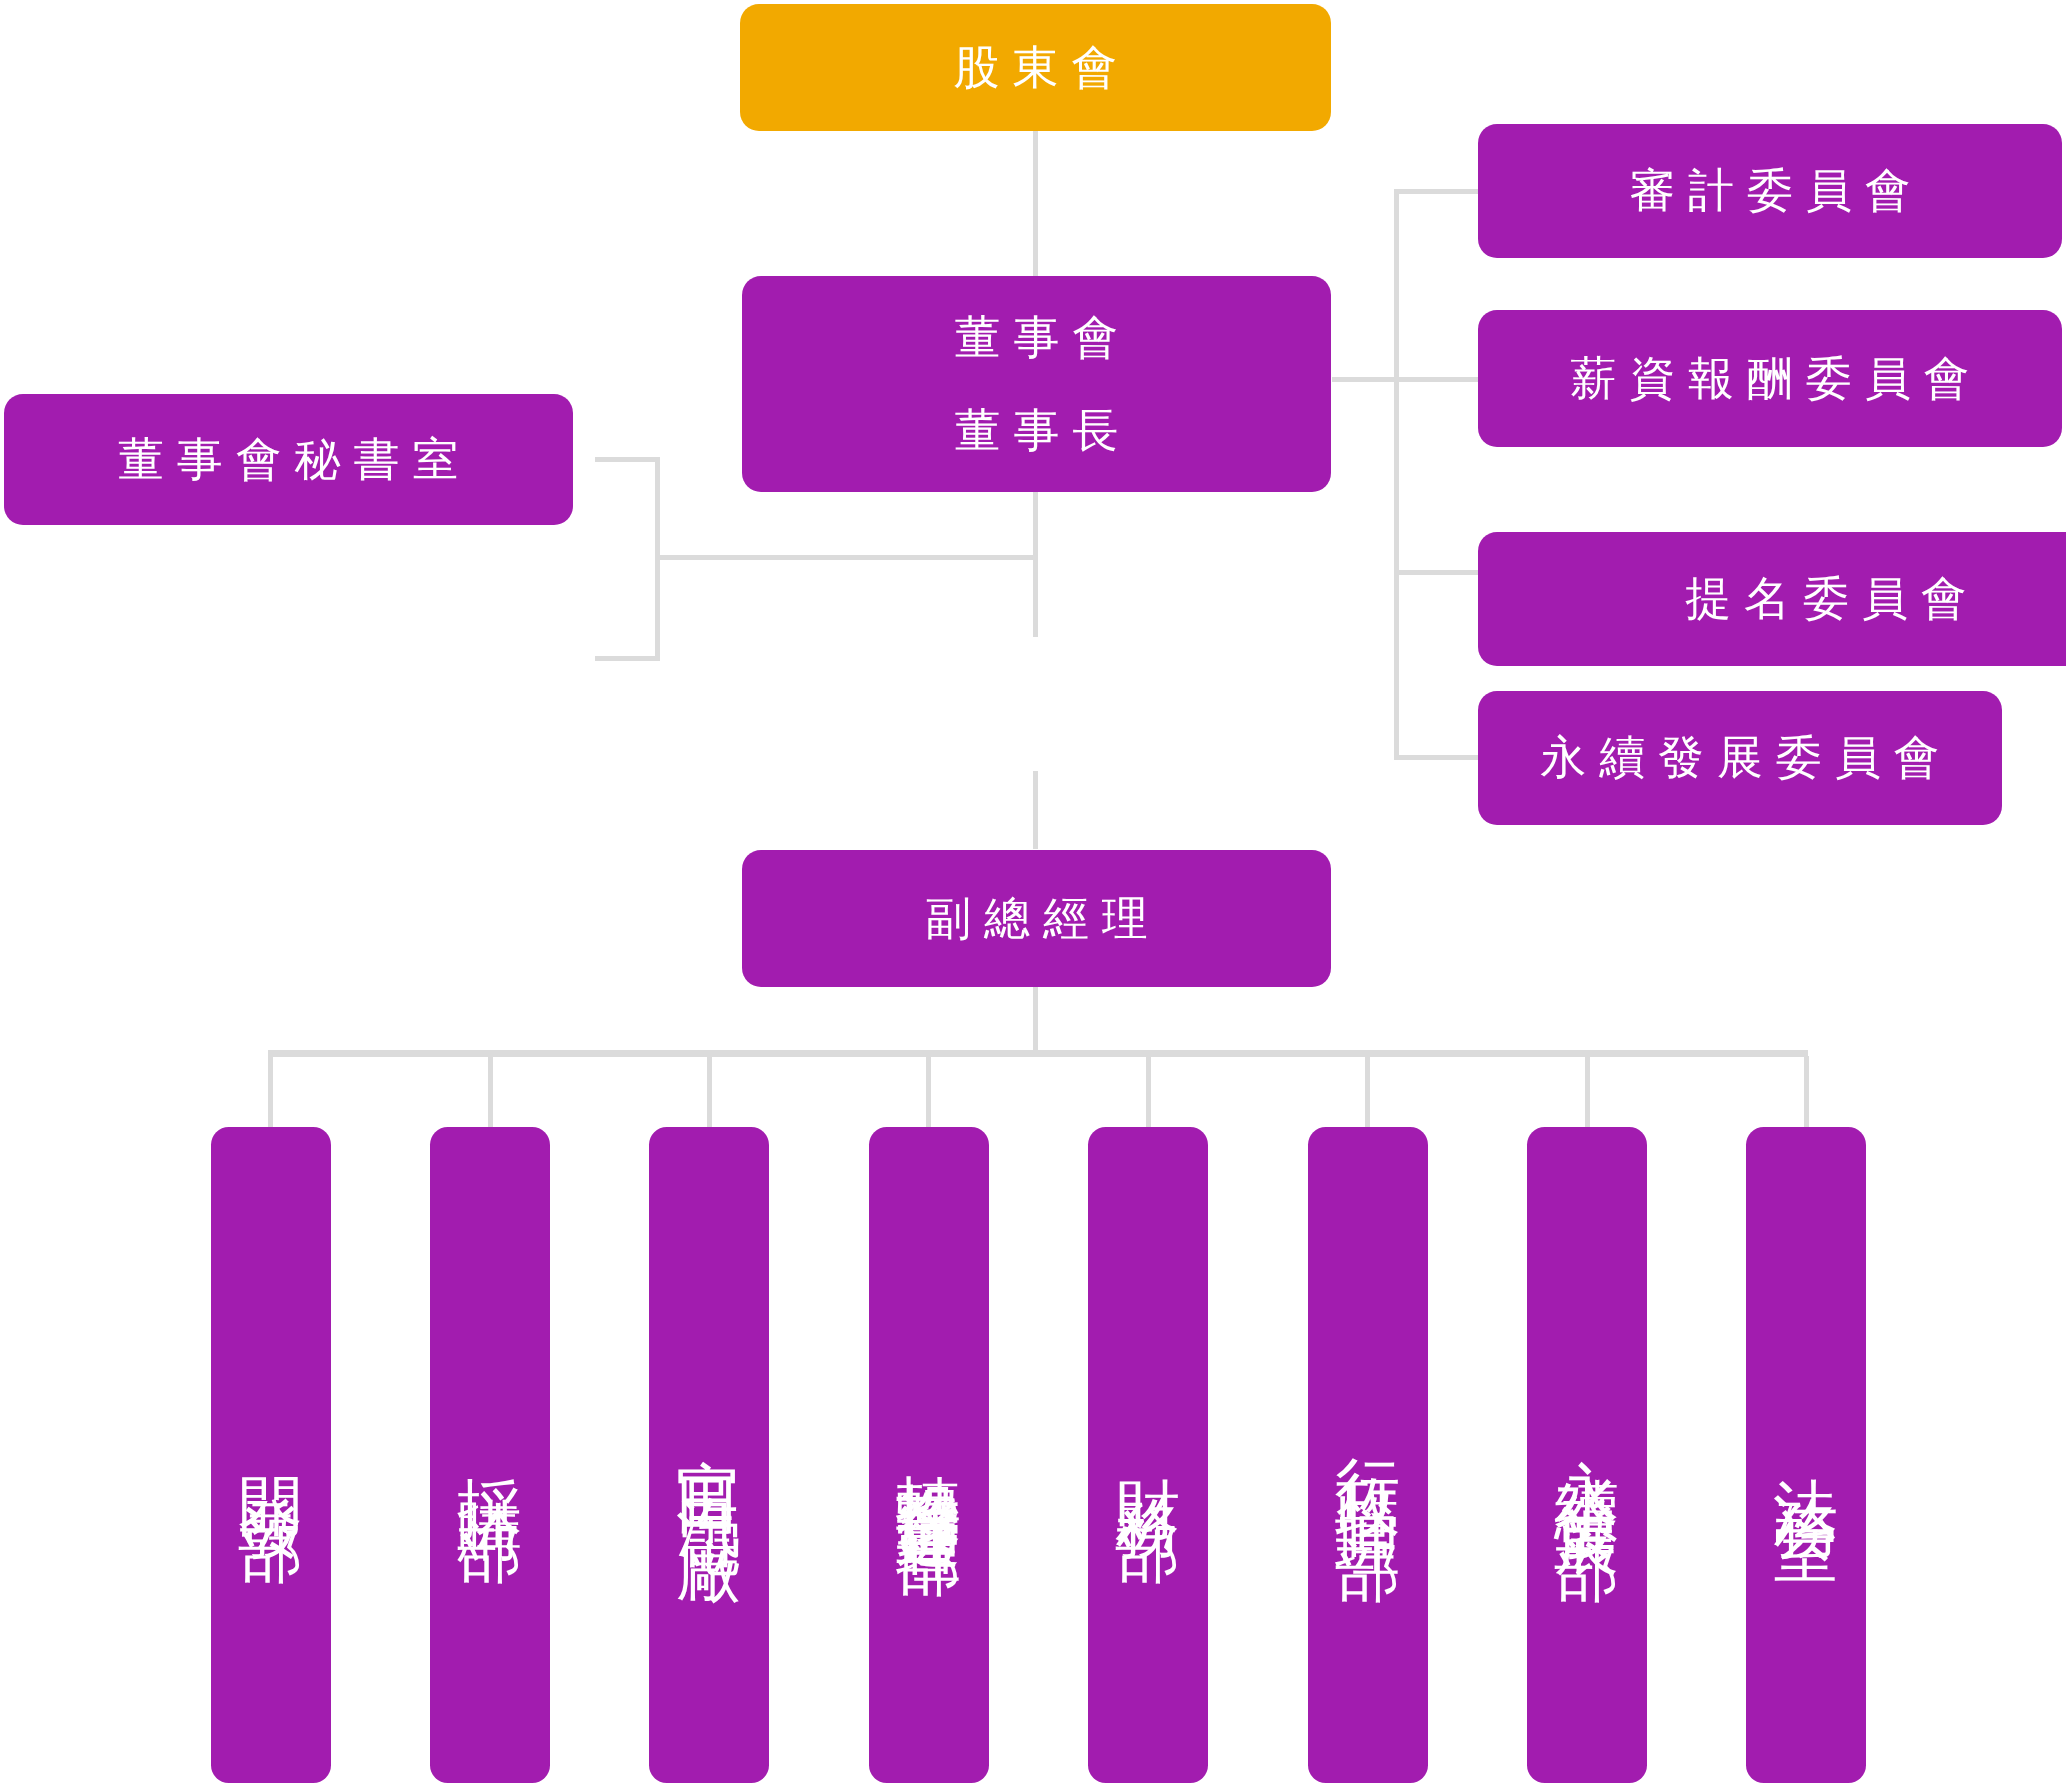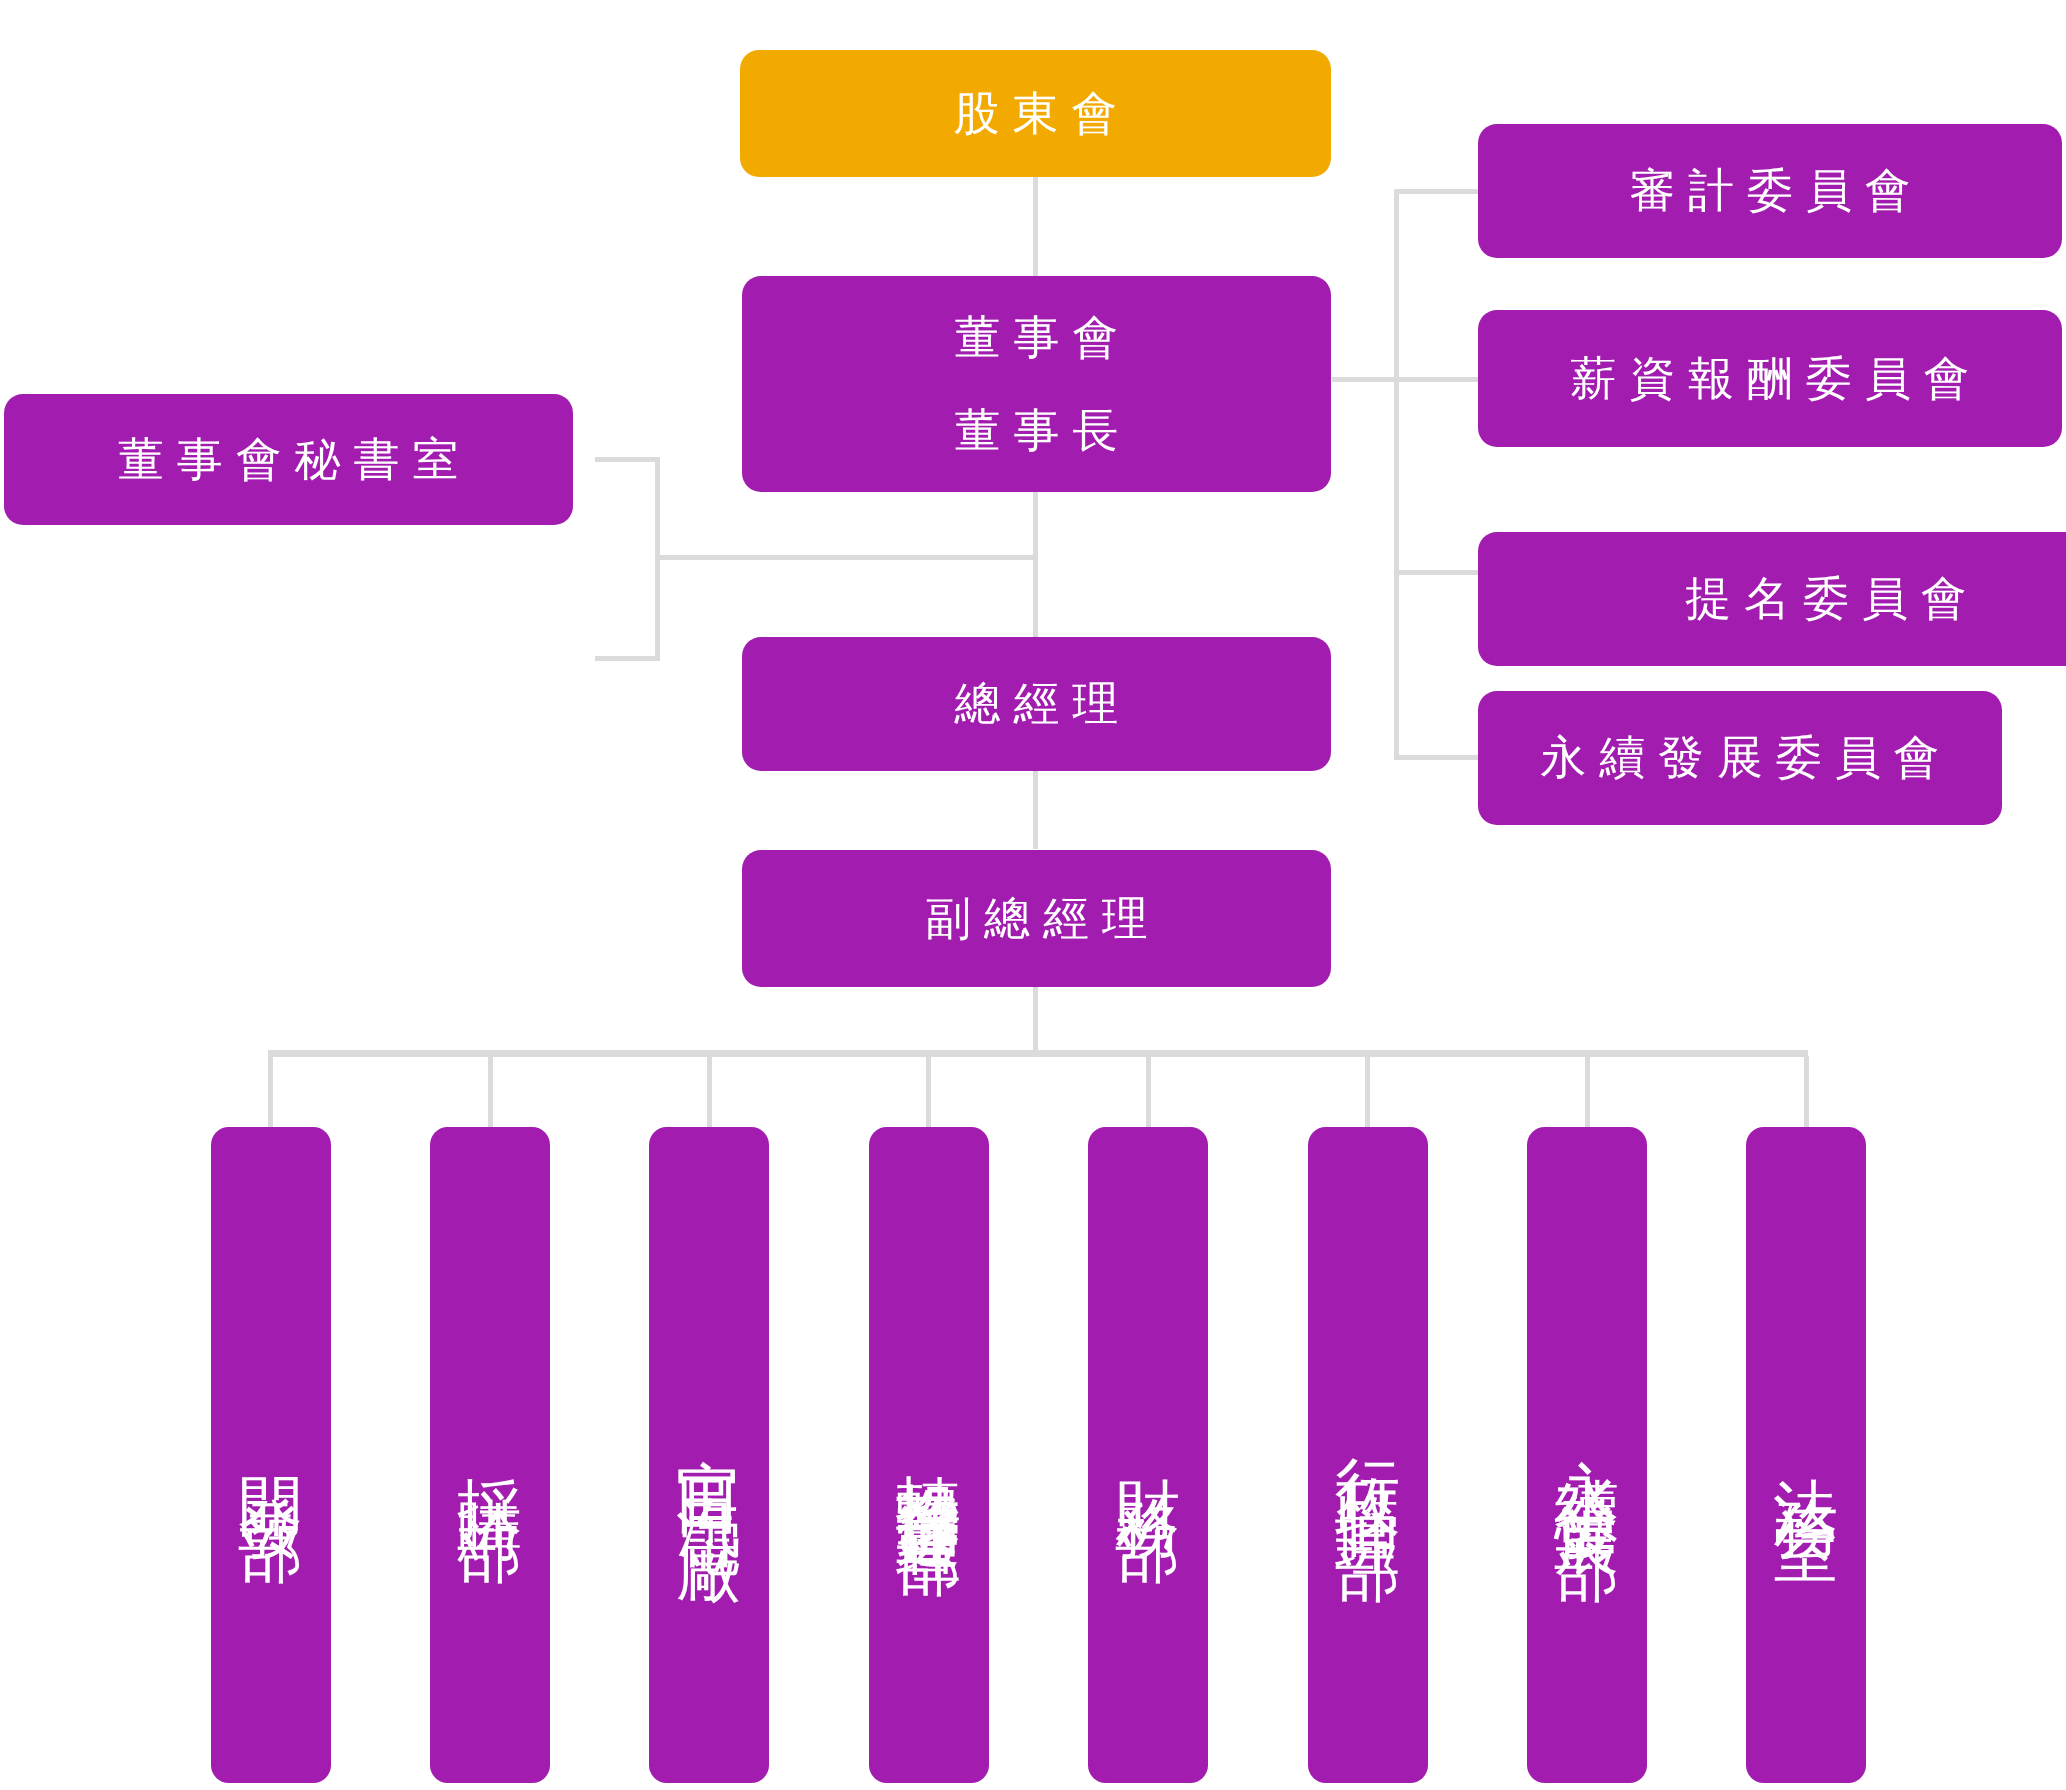--- a/index.html
+++ b/index.html
@@ -61,21 +61,21 @@
     row-gap:37px;
   }
   .vlabel{
     writing-mode:vertical-rl;
     text-orientation:upright;
     font-size:65px;
     font-weight:500;
     letter-spacing:0.30em;
     line-height:1;
   }
-  #n-root{left:740px;top:3.7px;width:591px;height:127px;margin-top:46px;}
+  #n-root{left:740px;top:3.7px;width:591px;height:127px;}
   #n-board{left:742px;top:276px;width:589px;height:216px;}
   #n-sec{left:3.7px;top:394px;width:569px;height:131px;}
   #n-audit-office{left:3.7px;top:592px;width:591px;height:131px;}
   #n-gm{left:742px;top:637px;width:589px;height:134px;}
   #n-deputy{left:742px;top:850px;width:589px;height:137px;}
   #n-comm-0{left:1478px;top:124px;width:584px;height:134px;}
   #n-comm-1{left:1478px;top:310px;width:584px;height:137px;}
   #n-comm-2{left:1478px;top:532px;width:696px;height:134px;}
   #n-comm-3{left:1478px;top:691px;width:524px;height:134px;}
   .dept{top:1127px;width:120px;height:656px;border-radius:17.7px;}
@@ -139,23 +139,20 @@
   <div class="node" id="n-comm-1">
     <span class="hlabel">薪資報酬委員會</span>
   </div>
   <div class="node" id="n-comm-2">
     <span class="hlabel">提名委員會</span>
   </div>
   <div class="node" id="n-comm-3">
     <span class="hlabel">永續發展委員會</span>
   </div>
 
-  <div class="node" id="n-gm">
-    <span class="hlabel">總經理</span>
-  </div>
   <div class="node" id="n-deputy">
     <span class="hlabel">副總經理</span>
   </div>
 
   <div class="node dept" id="n-dept-0">
     <span class="vlabel">開發部</span>
   </div>
   <div class="node dept" id="n-dept-1">
     <span class="vlabel">採購部</span>
   </div>

